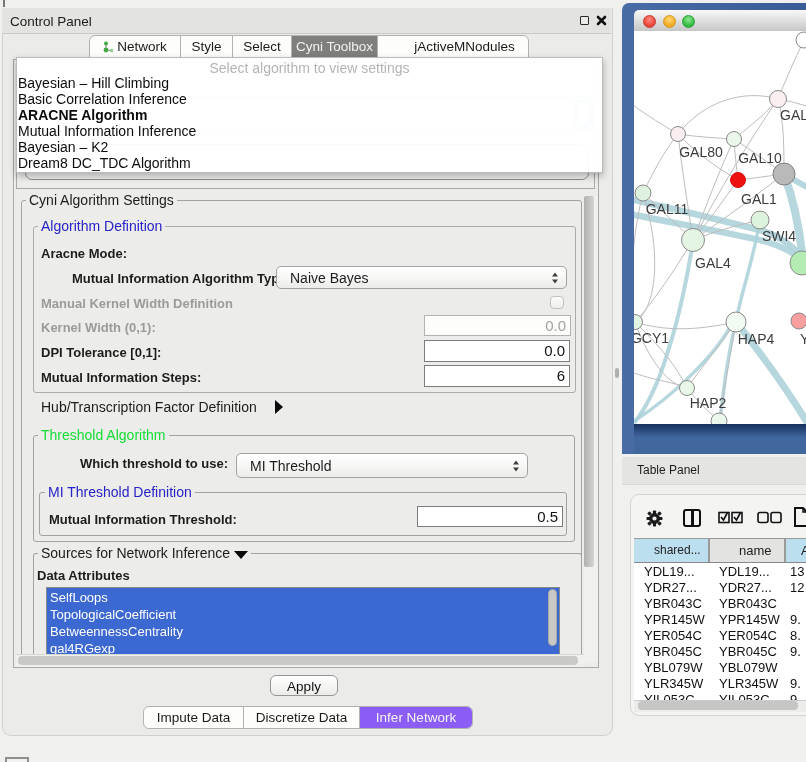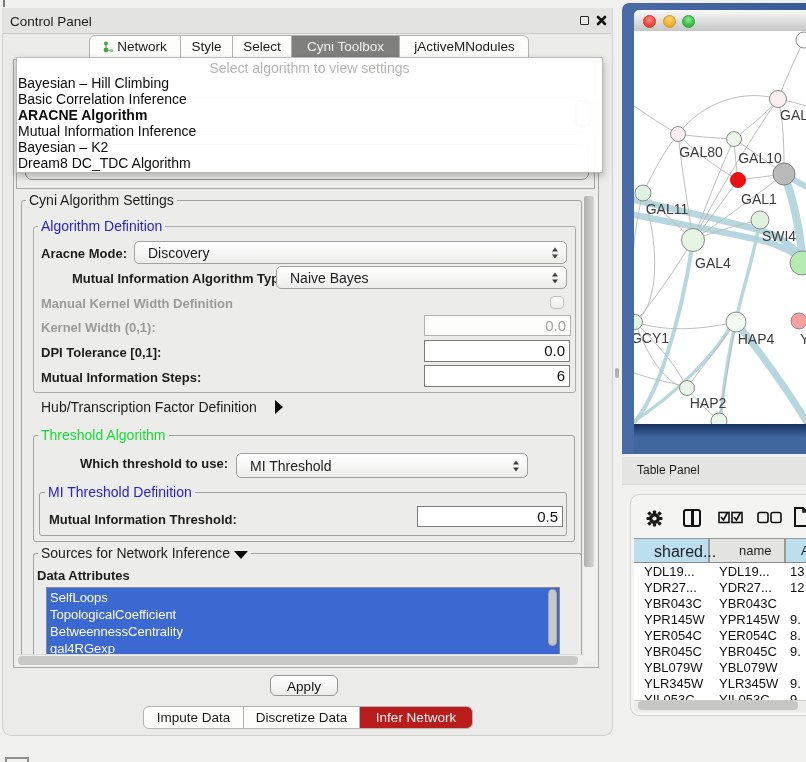--- a/index.html
+++ b/index.html
@@ -34,44 +34,40 @@
 
 <div class="abs" style="left:89px;top:35px;width:440px;height:24px;background:#fdfdfc;border:1px solid #b2b2b0;border-radius:6px 6px 0 0;box-sizing:border-box;">
   <div class="tab" style="left:0;width:91px;line-height:22px;"><svg width="11" height="12" viewBox="0 0 11 12" style="vertical-align:-2px;margin-right:3px;">
           <path d="M3 3 L3 9 M3 9 L8.5 9.5" stroke="#888" stroke-width="1" fill="none"></path>
           <circle cx="3" cy="2.5" r="2" fill="#41a841"></circle>
           <circle cx="3" cy="9" r="2.4" fill="#41a841"></circle>
           <circle cx="8.5" cy="9.5" r="1.8" fill="#90cc90"></circle>
         </svg>Network</div>
   <div class="tab" style="left:91px;width:52px;line-height:22px;">Style</div>
   <div class="tab" style="left:143px;width:59px;line-height:22px;">Select</div>
-  <div class="tab" style="left:202px;width:108px;line-height:22px;background:#7f7f7d;color:#f2f2f0;">Cyni Toolbox</div>
+  <div class="tab" style="left:202px;width:86px;line-height:22px;background:#7f7f7d;color:#f2f2f0;">Cyni Toolbox</div>
   <div class="tab" style="left:310px;width:129px;line-height:22px;border-right:none;">jActiveMNodules</div>
 </div>
 
 <div class="abs" style="left:13px;top:59px;width:586px;height:609px;background:#ececea;border:1px solid #a8a8a6;box-sizing:border-box;"></div>
 
 <div class="abs" style="left:16px;top:62px;width:579px;height:127px;background:#ececea;border:1px solid #a8a8a6;box-sizing:border-box;"></div>
 
 <div class="combo" style="left:24px;top:97px;width:567px;height:33px;border-radius:6px;"></div>
 <div class="abs" style="left:575px;top:100px;width:12px;height:23px;border:2px solid #4f8fd0;border-radius:6px;background:#f2f2f0;box-shadow:0 0 4px 1px rgba(79,143,208,.85);"></div>
 
 <div class="combo" style="left:25px;top:144px;width:562px;height:34px;border-radius:7px;border-color:#8e8e8c;"></div>
 
 <div class="grp" style="left:21px;top:200px;width:559px;height:455px;"></div>
 <div class="glabel t14" style="left:26px;top:193px;">Cyni Algorithm Settings</div>
 
 <div class="grp" style="left:33px;top:226px;width:541px;height:165px;border-color:#acacaa;"></div>
 <div class="glabel" style="left:38px;top:219px;color:#2823c8;">Algorithm Definition</div>
 
 <div class="abs b13" style="left:41px;top:246px;">Aracne Mode:</div>
-<div class="combo" style="left:134px;top:241px;width:431px;height:21px;">
-      <span class="ctext">Discovery</span>
-      <span class="stepper"></span>
-    </div>
 
 <div class="abs b13" style="left:41px;top:271px;margin-left:31px;">Mutual Information Algorithm Type:</div>
 <div class="combo" style="left:276px;top:266px;width:289px;height:21px;">
       <span class="ctext">Naive Bayes</span>
       <span class="stepper"></span>
     </div>
 
 <div class="abs b13" style="left:41px;top:296px;color:#9b9b99;">Manual Kernel Width Definition</div>
 <div class="abs" style="left:550px;top:296px;width:12px;height:11px;border:1px solid #c2c2c0;border-radius:4px;background:linear-gradient(#fcfcfa,#ededeb);"></div>
 
@@ -113,21 +109,21 @@
 <div class="abs" style="left:584px;top:196px;width:14px;height:466px;background:#f0f0ee;"></div>
 <div class="abs" style="left:584px;top:196px;width:10px;height:371px;background:linear-gradient(to right,#b0b0ae,#d4d4d2);border-radius:2px;"></div>
 <div class="abs" style="left:16px;top:654px;width:568px;height:12px;background:#f0f0ee;border-top:1px solid #d8d8d6;"></div>
 <div class="abs" style="left:18px;top:656px;width:560px;height:9px;background:#c9c9c7;border-radius:4px;"></div>
 
 <div class="abs" style="left:270px;top:675px;width:68px;height:21px;border:1px solid #969694;border-radius:6px;background:linear-gradient(#ffffff,#ececea);text-align:center;line-height:21px;font-size:13.5px;color:#111;box-sizing:border-box;">Apply</div>
 
 <div class="abs" style="left:143px;top:706px;width:330px;height:23px;background:#fdfdfc;border:1px solid #b2b2b0;border-radius:6px;box-sizing:border-box;">
   <div class="tab" style="left:0;width:100px;line-height:21px;">Impute Data</div>
   <div class="tab" style="left:100px;width:116px;line-height:21px;">Discretize Data</div>
-  <div class="tab" style="left:216px;width:112px;line-height:21px;background:#b91c1c;color:#f4f4f2;border-right:none;border-radius:0 5px 5px 0;">Infer Network</div>
+  <div class="tab" style="left:216px;width:112px;line-height:21px;background:#8b5cf6;color:#f4f4f2;border-right:none;border-radius:0 5px 5px 0;">Infer Network</div>
 </div>
 
 <div class="abs" style="left:5px;top:757px;width:20px;height:12px;border:2px solid #8e8e8c;background:#f2f2f0;"></div>
 
 <div class="abs" style="left:16px;top:57px;width:562px;height:114px;background:rgba(255,255,255,.97);border:1px solid #bbbbb9;box-shadow:0 3px 7px rgba(0,0,0,.28);z-index:30;padding-left:23px;">
   <div style="position:absolute;left:0;top:2px;width:100%;text-align:center;font-size:14px;color:#b4b4b2;">Select algorithm to view settings</div>
   <div style="position:absolute;left:1px;top:17px;font-size:14px;color:#0c0c0c;line-height:16px;white-space:nowrap;">Bayesian – Hill Climbing<br>Basic Correlation Inference<br><b>ARACNE Algorithm</b><br>Mutual Information Inference<br>Bayesian – K2<br>Dream8 DC_TDC Algorithm</div>
 </div>
 
 <div class="abs" style="left:615px;top:368px;width:4px;height:10px;background:#b0b0ae;border-radius:2px;"></div>
@@ -247,21 +243,21 @@
 </svg>
 <svg class="abs" style="left:794px;top:507px;" width="14" height="20" viewBox="0 0 14 20">
   <path d="M1 1 L9 1 L13 5 L13 19 L1 19 Z" fill="none" stroke="#111" stroke-width="2"></path>
   <path d="M9 1 L9 5 L13 5" fill="none" stroke="#111" stroke-width="1.5"></path>
 </svg>
 
 <div class="abs" style="left:634px;top:538px;width:172px;height:25px;border-top:1px solid #9a9a98;border-bottom:1px solid #88888a;box-sizing:border-box;">
   <div style="position:absolute;left:0;top:0;width:74px;height:100%;background:#bcdff0;border-right:2px solid #9a9a98;"></div>
   <div style="position:absolute;left:76px;top:0;width:74px;height:100%;background:#e3e3e1;border-right:2px solid #9a9a98;"></div>
   <div style="position:absolute;left:152px;top:0;width:20px;height:100%;background:#bcdff0;"></div>
-  <div style="position:absolute;left:20px;top:4px;font-size:16px;color:#222;">shared...</div>
+  <div style="position:absolute;left:20px;top:4px;font-size:12px;color:#222;">shared...</div>
   <div style="position:absolute;left:105px;top:4px;font-size:13px;color:#222;">name</div>
   <div style="position:absolute;left:167px;top:4px;font-size:13px;color:#222;">A</div>
 </div>
 
 <div class="abs" style="left:634px;top:563px;width:172px;height:137px;background:#fff;overflow:hidden;">
   <div style="position:absolute;left:10px;top:0.5px;font-size:13px;color:#111;line-height:16px;">YDL19...<br>YDR27...<br>YBR043C<br>YPR145W<br>YER054C<br>YBR045C<br>YBL079W<br>YLR345W<br>YIL053C</div>
   <div style="position:absolute;left:85px;top:0.5px;font-size:13px;color:#111;line-height:16px;">YDL19...<br>YDR27...<br>YBR043C<br>YPR145W<br>YER054C<br>YBR045C<br>YBL079W<br>YLR345W<br>YIL053C</div>
   <div style="position:absolute;left:156px;top:0.5px;font-size:13px;color:#111;line-height:16px;">13<br>12<br><br>9.<br>8.<br>9.<br><br>9.<br>9</div>
 </div>
 

